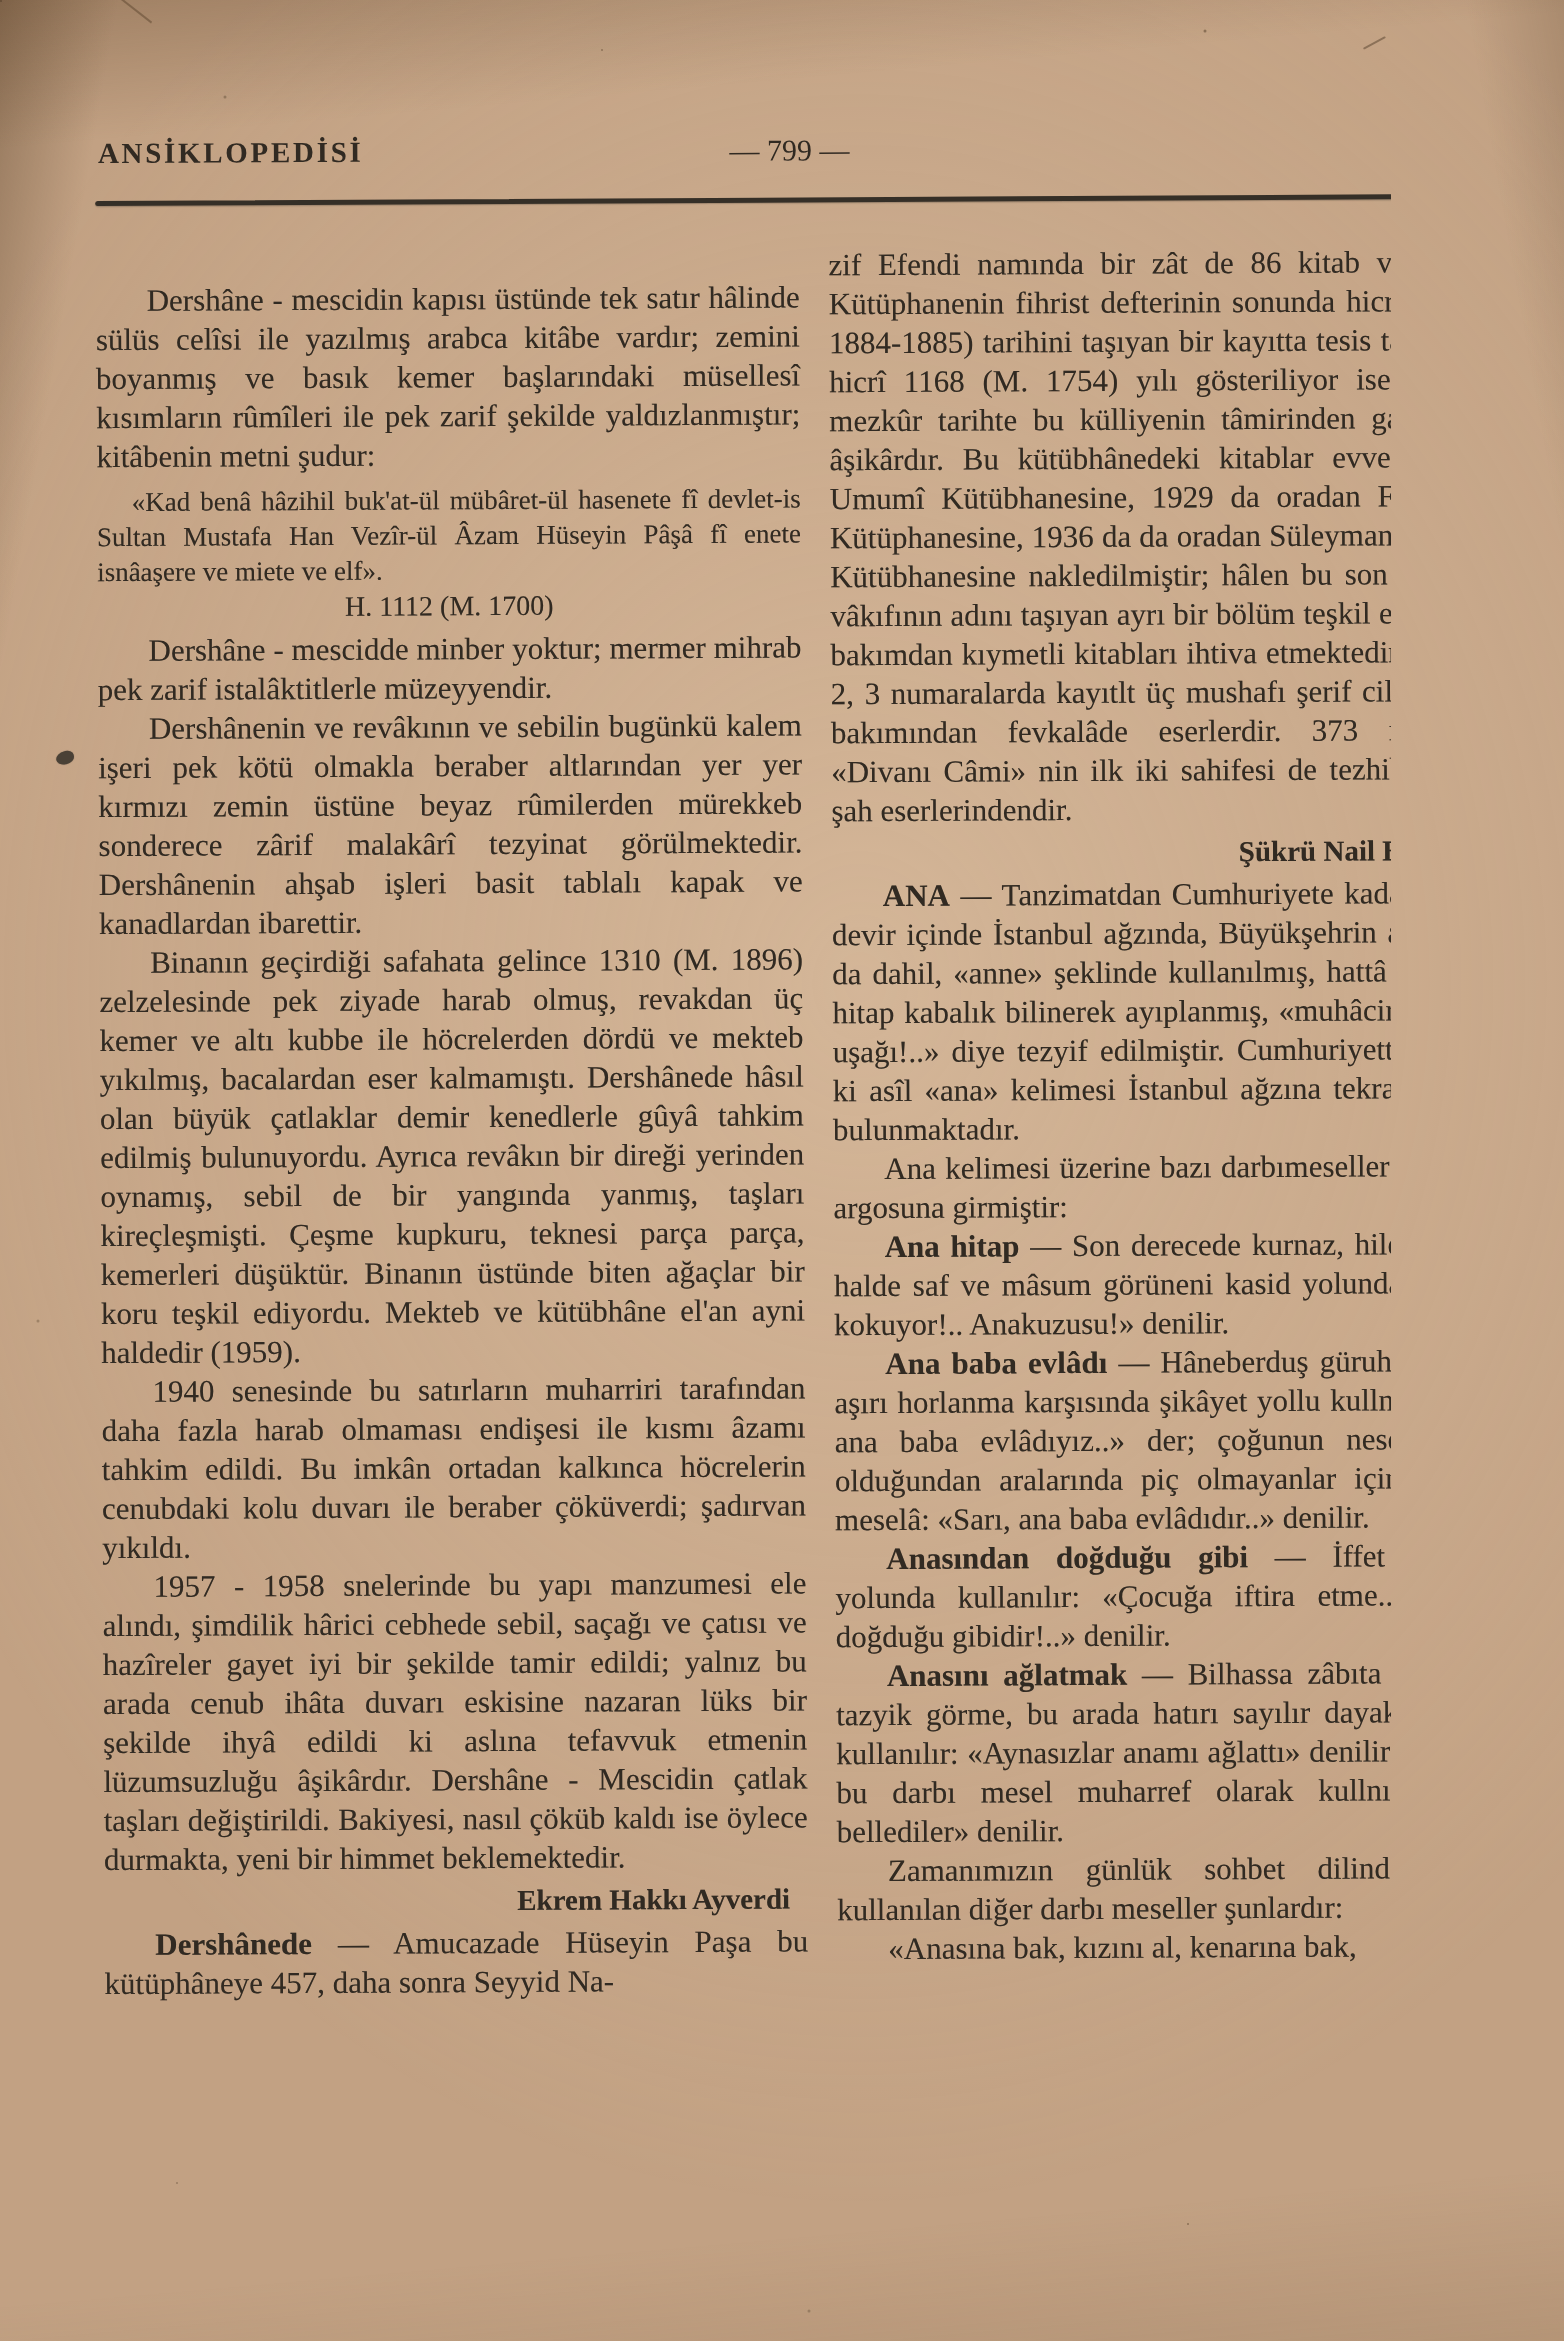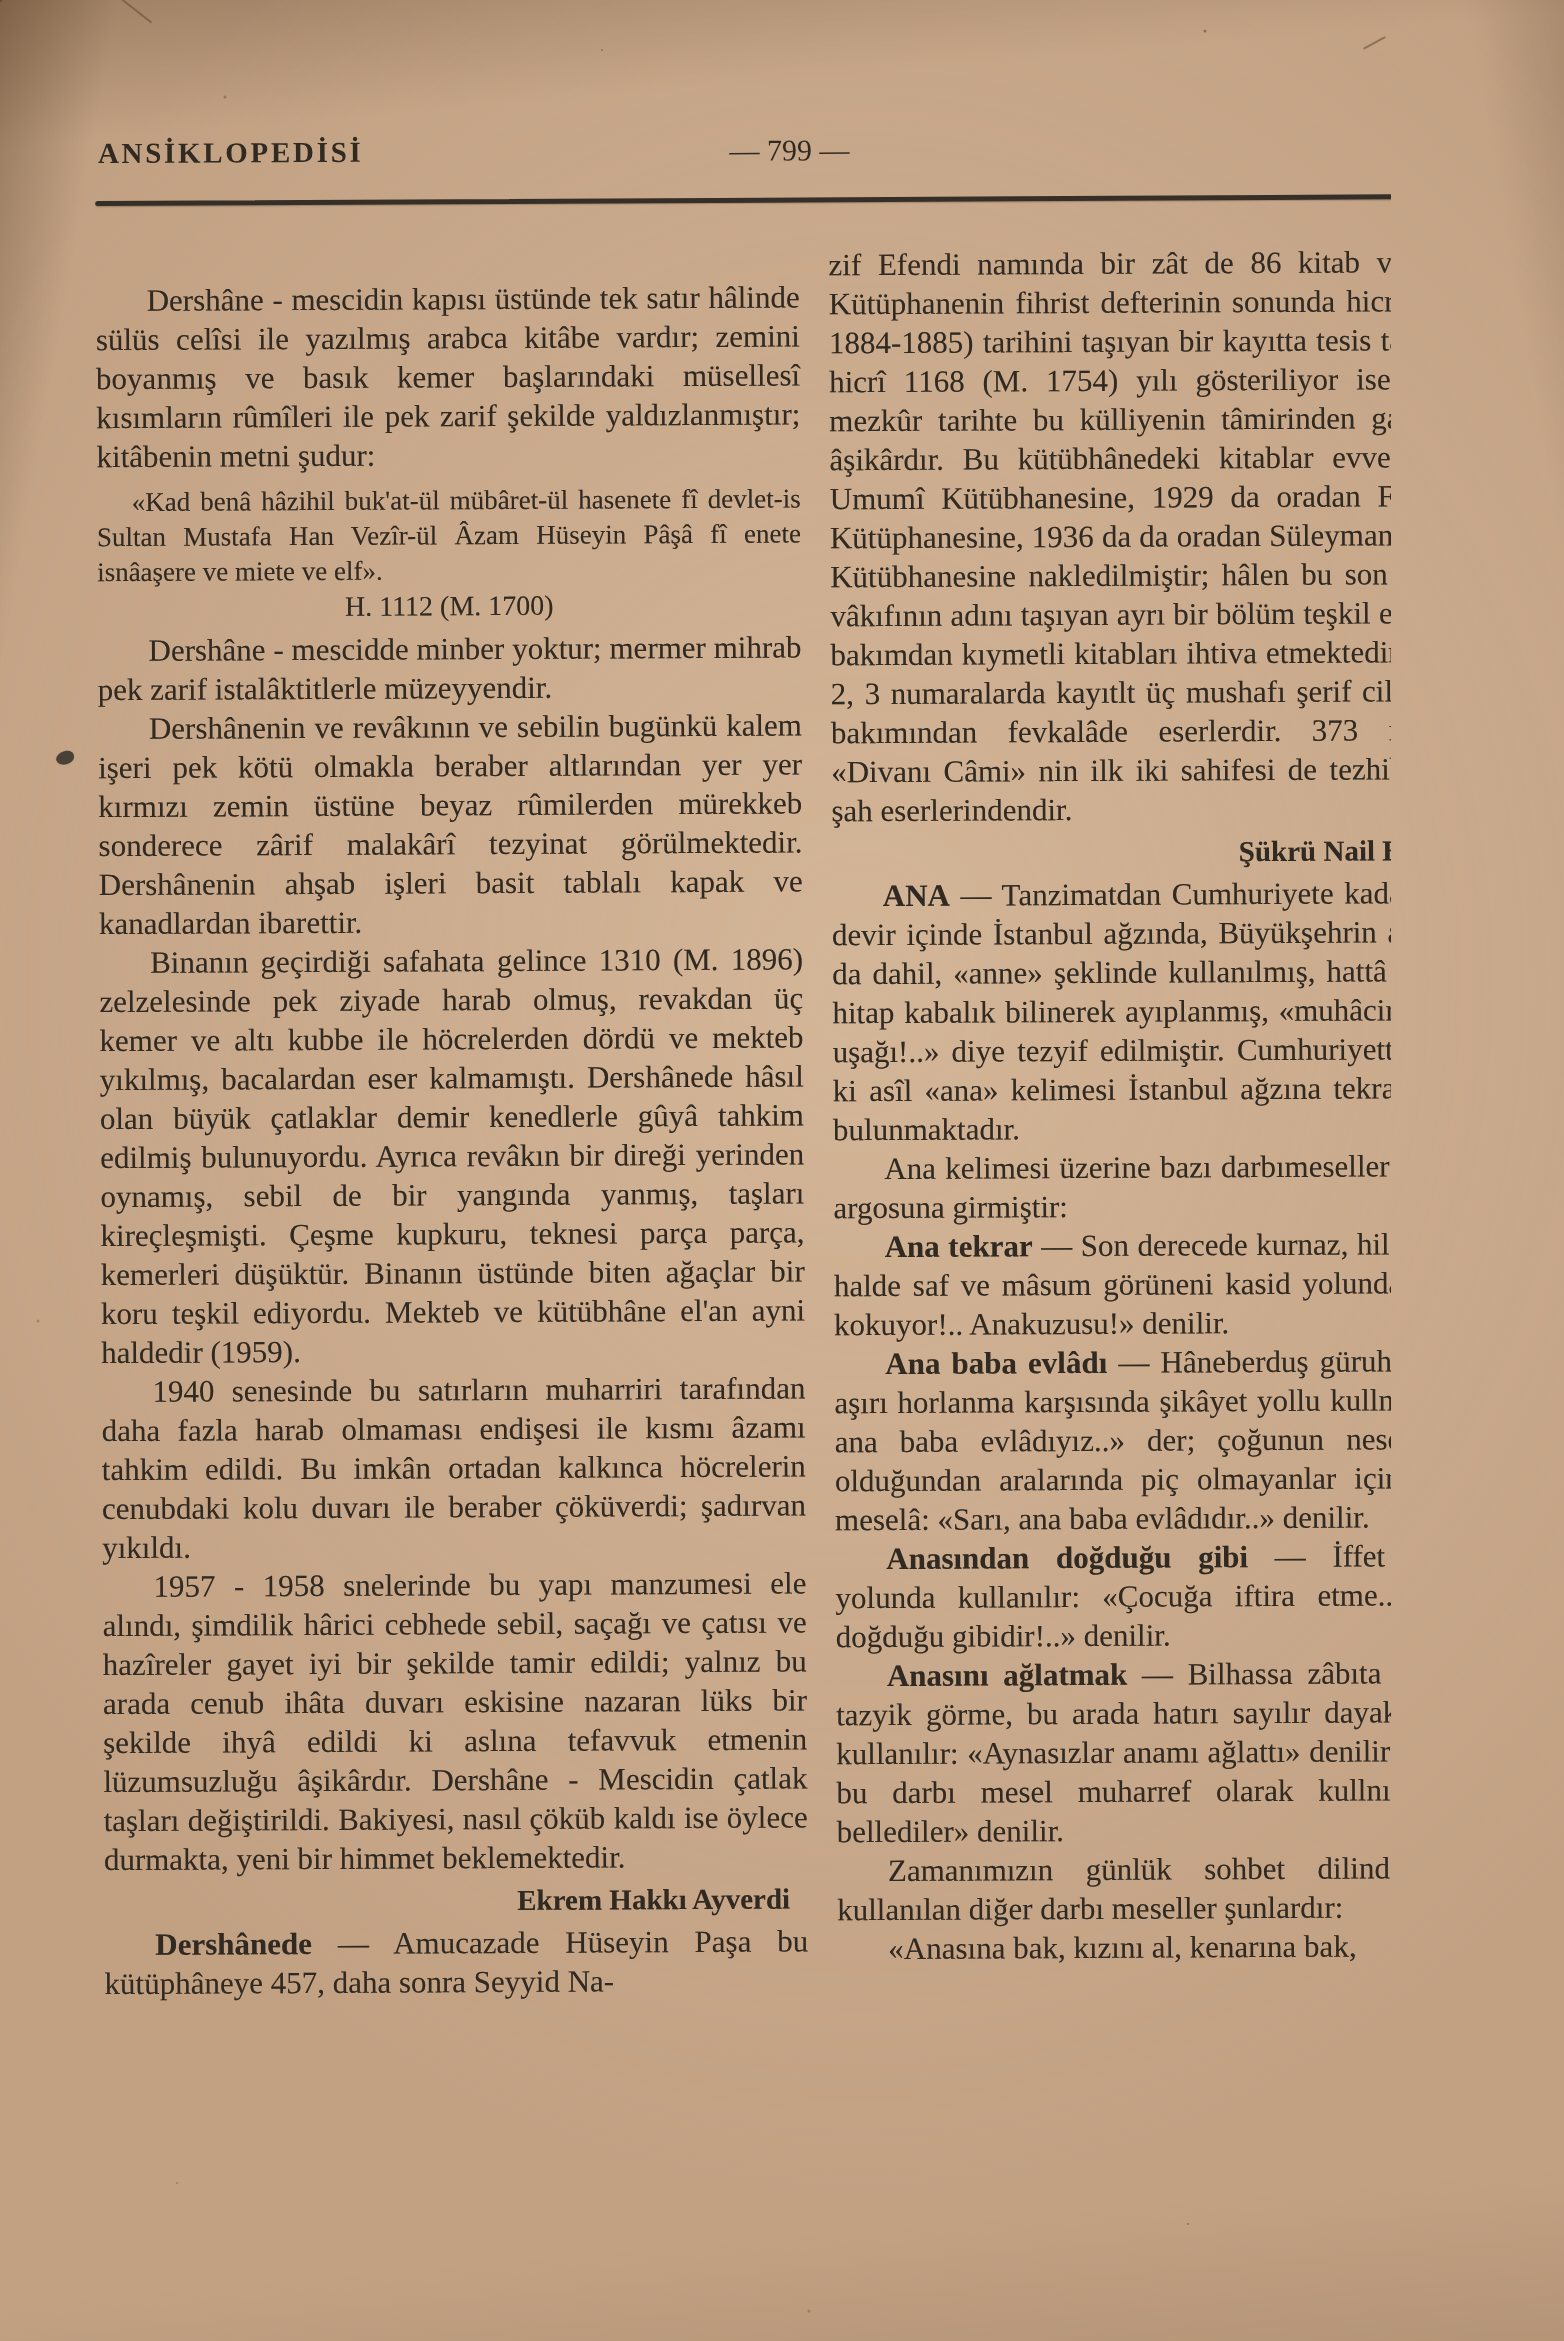--- a/index.html
+++ b/index.html
@@ -83,21 +83,21 @@
 
     <section class="col col-right">
       <p class="cont">zif Efendi namında bir zât de 86 kitab vakfetmiştir. Kütüphanenin fihrist defterinin sonunda hicrî 1302 (M. 1884-1885) tarihini taşıyan bir kayıtta tesis tarihi olarak hicrî 1168 (M. 1754) yılı gösteriliyor ise de bunun mezkûr tarihte bu külliyenin tâmirinden galat olduğu âşikârdır. Bu kütübhânedeki kitablar evvelâ Bayazıd Umumî Kütübhanesine, 1929 da oradan Fâtih Millet Kütüphanesine, 1936 da da oradan Süleymaniye Umumî Kütübhanesine nakledilmiştir; hâlen bu son yerindedir, vâkıfının adını taşıyan ayrı bir bölüm teşkil eder. Çeşidli bakımdan kıymetli kitabları ihtiva etmektedir; meselâ 1, 2, 3 numaralarda kayıtlt üç mushafı şerif cild ve tezhib bakımından fevkalâde eserlerdir. 373 numaradaki «Divanı Câmi» nin ilk iki sahifesi de tezhib san'atının şah eserlerindendir.</p>
       <p class="sig">Şükrü Nail Bayrakdar</p>
       <p>
         <span class="lead">ANA</span>
         <span>— Tanzimatdan Cumhuriyete kadar süren bir devir içinde İstanbul ağzında, Büyükşehrin ayak takımı da dahil, «anne» şeklinde kullanılmış, hattâ «ana» diye hitap kabalık bilinerek ayıplanmış, «muhâcir!.. Anadolu uşağı!..» diye tezyif edilmiştir. Cumhuriyetten sonradır ki asîl «ana» kelimesi İstanbul ağzına tekrar yerleşmiş bulunmaktadır.</span>
       </p>
       <p>Ana kelimesi üzerine bazı darbımeseller de İstanbul argosuna girmiştir:</p>
       <p>
-        <span class="lead">Ana tekrar</span>
+        <span class="lead">Ana hitap</span>
         <span>— Son derecede kurnaz, hilekâr olduğu halde saf ve mâsum görüneni kasid yolunda «Ağzı süt kokuyor!.. Anakuzusu!» denilir.</span>
       </p>
       <p>
         <span class="lead">Ana baba evlâdı</span>
         <span>— Hâneberduş güruhu haksızlık, aşırı horlanma karşısında şikâyet yollu kullnılır, «biz de ana baba evlâdıyız..» der; çoğunun nesebi meçhul olduğundan aralarında piç olmayanlar için kullanılır, meselâ: «Sarı, ana baba evlâdıdır..» denilir.</span>
       </p>
       <p>
         <span class="lead">Anasından doğduğu gibi</span>
         <span>— İffet müdafaası yolunda kullanılır: «Çocuğa iftira etme.. anasından doğduğu gibidir!..» denilir.</span>
       </p>

